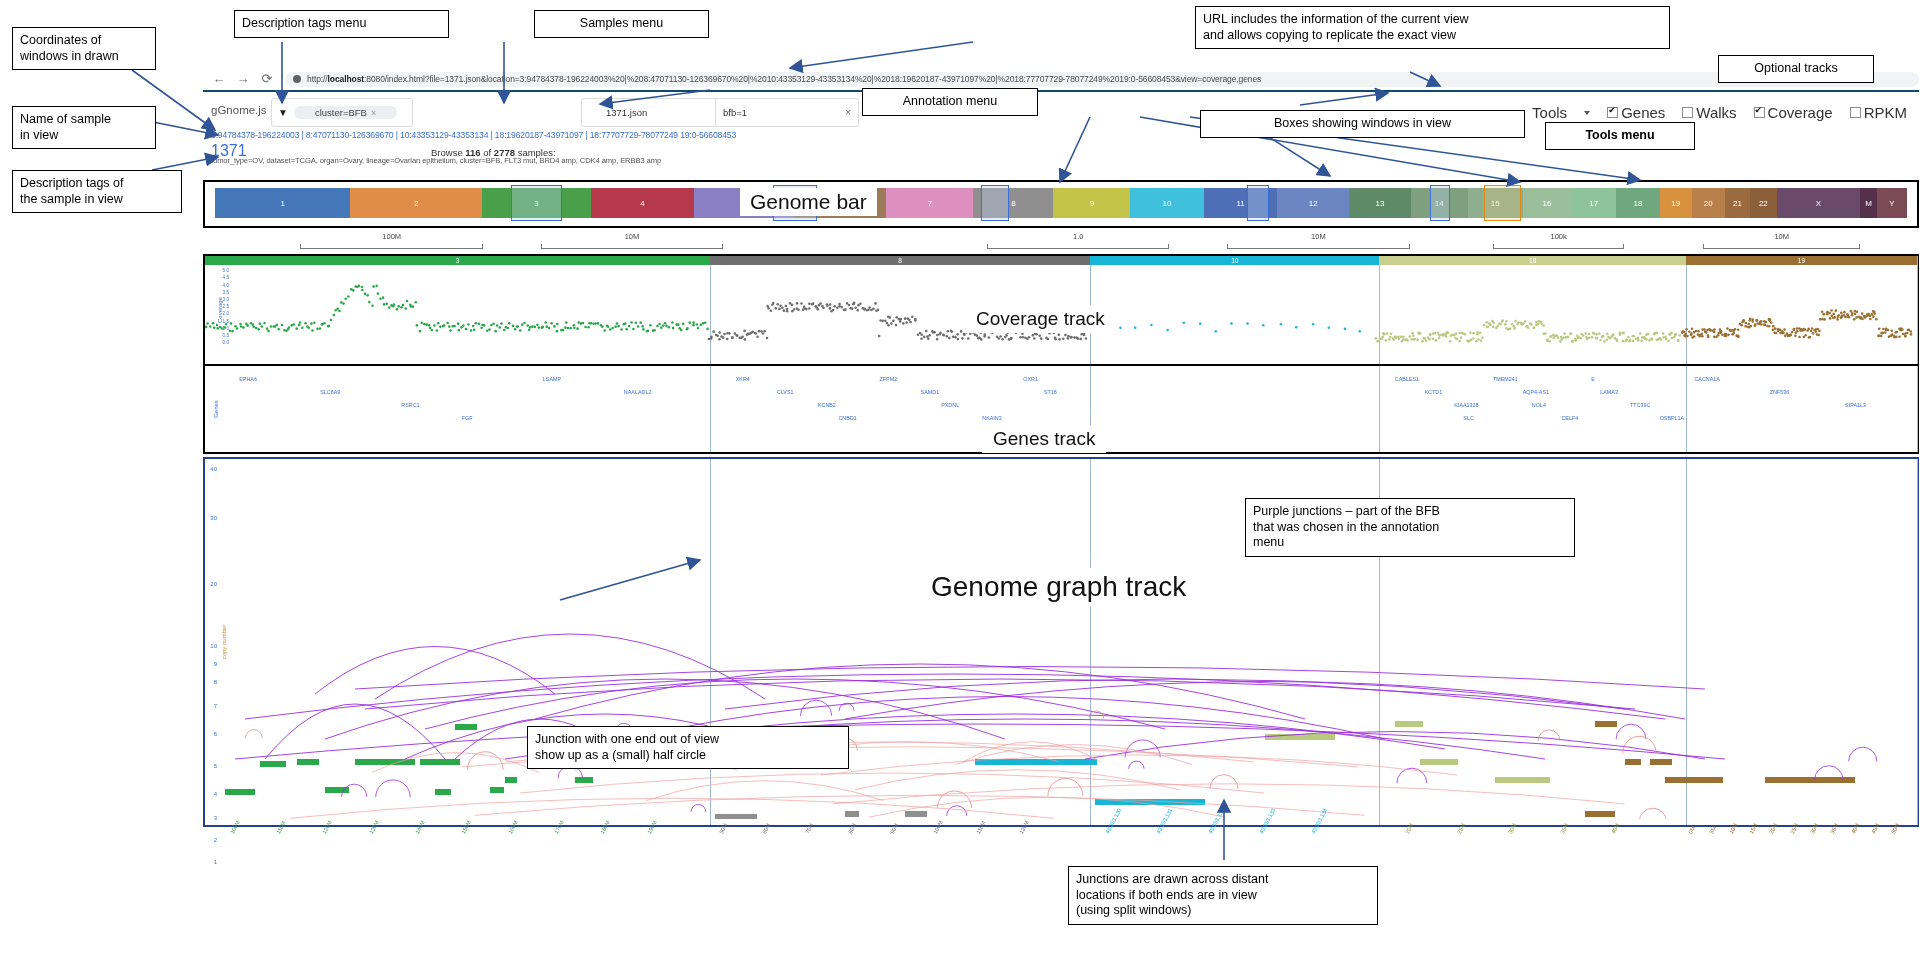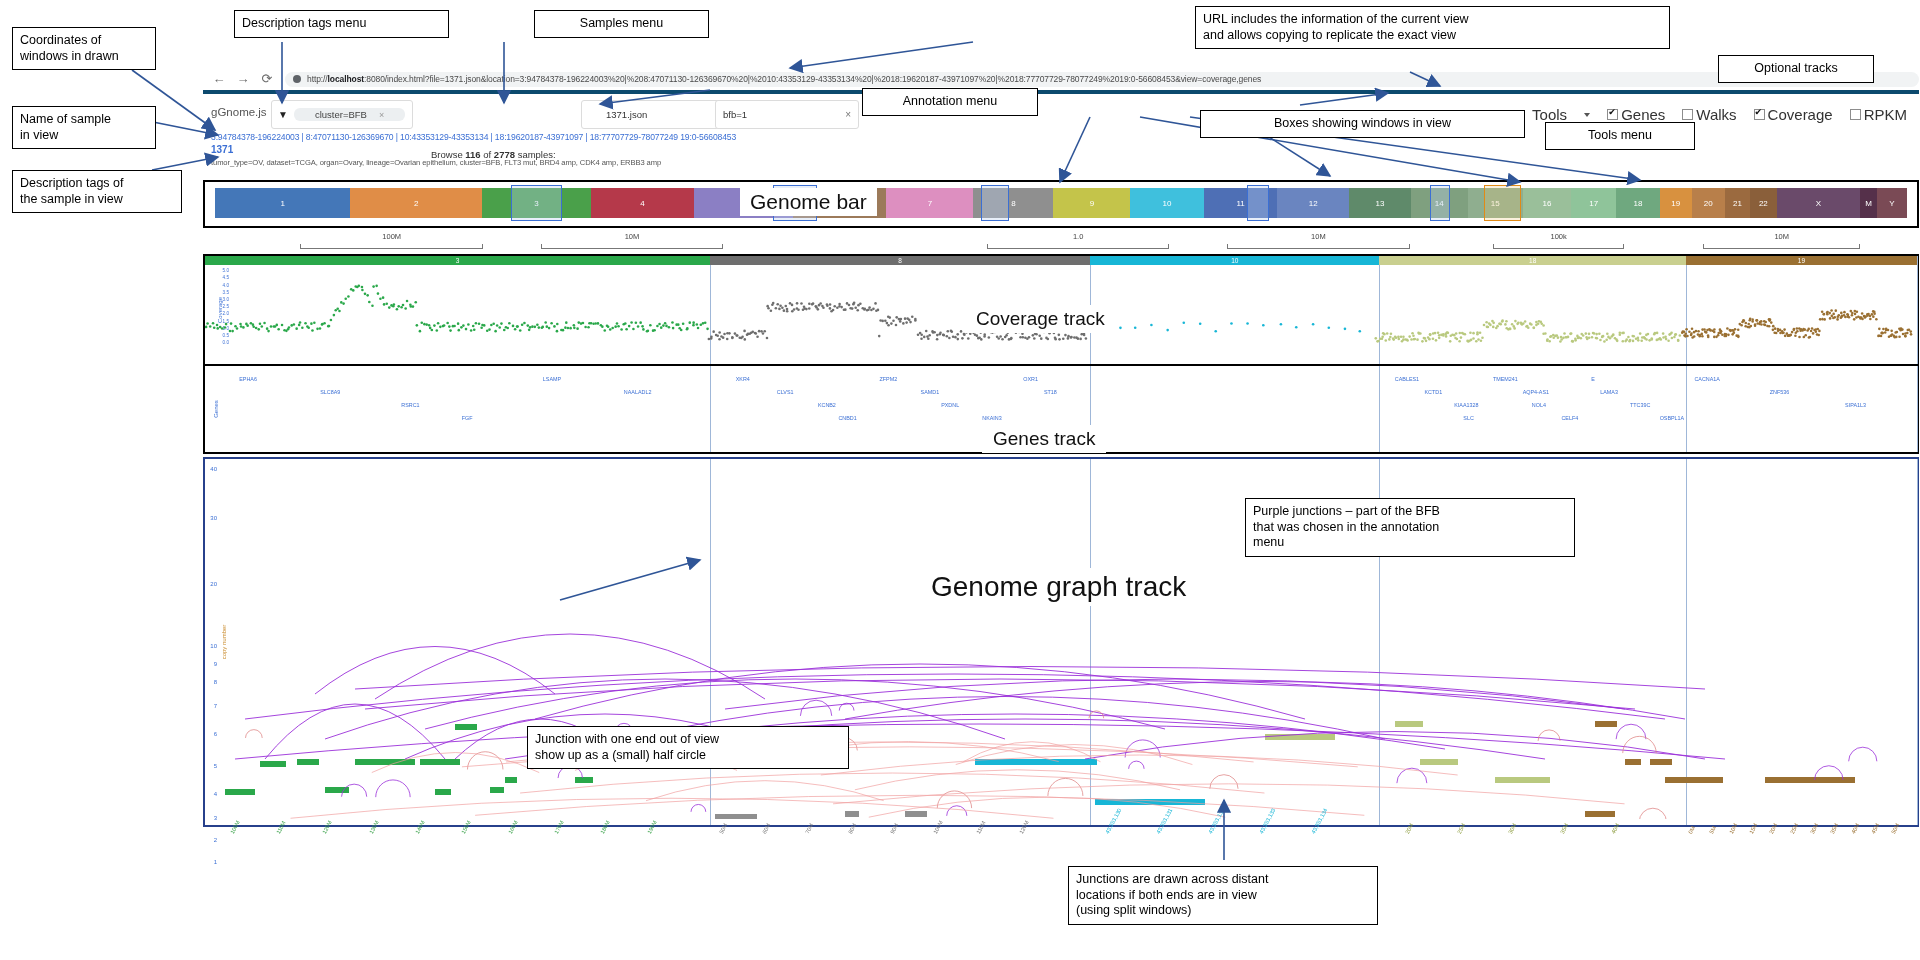--- a/index.html
+++ b/index.html
@@ -8,36 +8,36 @@
   
   #browser{position:absolute;left:203px;top:68px;width:1716px;height:70px;background:#fff;}
   #urlbar-row{position:absolute;left:0;top:0;width:1716px;height:22px;display:flex;align-items:center;}
   .nav-ico{width:16px;height:16px;margin-left:8px;color:#6b6b6b;font-size:13px;line-height:16px;text-align:center;}
   #urlpill{margin-left:10px;height:15px;flex:1;background:#f1f3f4;border-radius:8px;display:flex;align-items:center;padding:0 8px;}
   #globe{width:8px;height:8px;border-radius:50%;background:#5f6368;margin-right:6px;flex:none;}
   #urltext{font-size:8.5px;color:#4a4a4a;white-space:nowrap;letter-spacing:-.1px;}
   #urltext b{color:#202124;font-weight:700;}
 
   
-  #apphdr{position:absolute;left:0;top:22px;width:1716px;height:48px;background:#fff;border-top:4px solid #0c4a6e;}
+  #apphdr{position:absolute;left:0;top:22px;width:1716px;height:48px;background:#fff;border-top:2px solid #0c4a6e;}
   #brand{position:absolute;left:8px;top:12px;font-size:11.5px;color:#555;}
   #filterbox{position:absolute;left:68px;top:6px;width:140px;height:27px;border:1px solid #dcdcdc;border-radius:3px;background:#fff;display:flex;align-items:center;}
   #funnel{margin-left:6px;font-size:10px;color:#222;}
-  .chip{margin-left:6px;background:#eceff1;border-radius:6px;padding:1px 21px;font-size:9.5px;color:#444;display:flex;align-items:center;gap:12px;}
+  .chip{margin-left:6px;background:#eceff1;border-radius:6px;padding:1px 21px;font-size:9.5px;color:#444;display:flex;align-items:center;gap:4px;}
   .chip .x{color:#999;font-size:9px;}
   #browse-label{position:absolute;left:228px;top:13px;font-size:9.5px;color:#333;white-space:nowrap;margin-top:42px;}
   #browse-label b{font-weight:700;}
   #samplesel{position:absolute;left:378px;top:6px;width:123px;height:27px;border:1px solid #dcdcdc;border-radius:3px;background:#fff;display:flex;align-items:center;justify-content:space-between;padding:0 24px;}
   #samplesel span{font-size:9.5px;color:#333;}
   #annbox{position:absolute;left:512px;top:6px;width:128px;height:27px;border:1px solid #dcdcdc;border-radius:3px;background:#fff;display:flex;align-items:center;justify-content:space-between;padding:0 7px;}
   #annbox .v{font-size:9.5px;color:#333;}
   #annbox .x{font-size:10px;color:#777;}
 
   #coordline{position:absolute;left:8px;top:38px;font-size:8.6px;color:#3b6fd4;white-space:nowrap;letter-spacing:-.15px;}
-  #samplename{position:absolute;left:8px;top:50px;font-size:10px;color:#3b6fd4;font-weight:700;}
+  #samplename{position:absolute;left:8px;top:50px;font-size:16px;color:#3b6fd4;font-weight:400;}
   #tagsline{position:absolute;left:8px;top:64px;font-size:7.6px;color:#555;white-space:nowrap;letter-spacing:-.1px;}
 
   #toolsgrp{position:absolute;right:12px;top:12px;display:flex;align-items:center;gap:17px;font-size:15px;color:#333;}
   #toolsgrp .cb{display:flex;align-items:center;gap:3px;}
   .box{width:9px;height:9px;border:1px solid #8d8d8d;background:#fff;display:inline-block;position:relative;}
   .box.on:after{content:"✔";position:absolute;left:0px;top:-3px;font-size:9px;color:#111;}
   .caret{width:0;height:0;border-left:3.5px solid transparent;border-right:3.5px solid transparent;border-top:4px solid #555;}
 
   
   #genomebar{position:absolute;left:203px;top:180px;width:1716px;height:48px;border:2.5px solid #000;background:#fff;box-sizing:border-box;}
@@ -1467,21 +1467,21 @@
 in view</div>
 <div class="callout" style="left:12px;top:170px;width:170px;white-space:pre-line;">Description tags of
 the sample in view</div>
 <div class="callout" style="left:234px;top:10px;width:215px;">Description tags menu</div>
 <div class="callout" style="left:534px;top:10px;width:175px;text-align:center;">Samples menu</div>
 <div class="callout" style="left:862px;top:88px;width:176px;text-align:center;">Annotation menu</div>
 <div class="callout" style="left:1195px;top:6px;width:475px;white-space:pre-line;">URL includes the information of the current view
 and allows copying to replicate the exact view</div>
 <div class="callout" style="left:1718px;top:55px;width:156px;text-align:center;">Optional tracks</div>
 <div class="callout" style="left:1200px;top:110px;width:325px;text-align:center;">Boxes showing windows in view</div>
-<div class="callout" style="left:1545px;top:122px;width:150px;text-align:center;">Tools menu</div>
+<div class="callout" style="left:1545px;top:122px;width:150px;text-align:center;font-weight:bold;">Tools menu</div>
 <div class="callout" style="left:1245px;top:498px;width:330px;white-space:pre-line;">Purple junctions – part of the BFB
 that was chosen in the annotation
 menu</div>
 <div class="callout" style="left:527px;top:726px;width:322px;white-space:pre-line;">Junction with one end out of view
 show up as a (small) half circle</div>
 <div class="callout" style="left:1068px;top:866px;width:310px;white-space:pre-line;">Junctions are drawn across distant
 locations if both ends are in view
 (using split windows)</div>
 
 </body></html>

